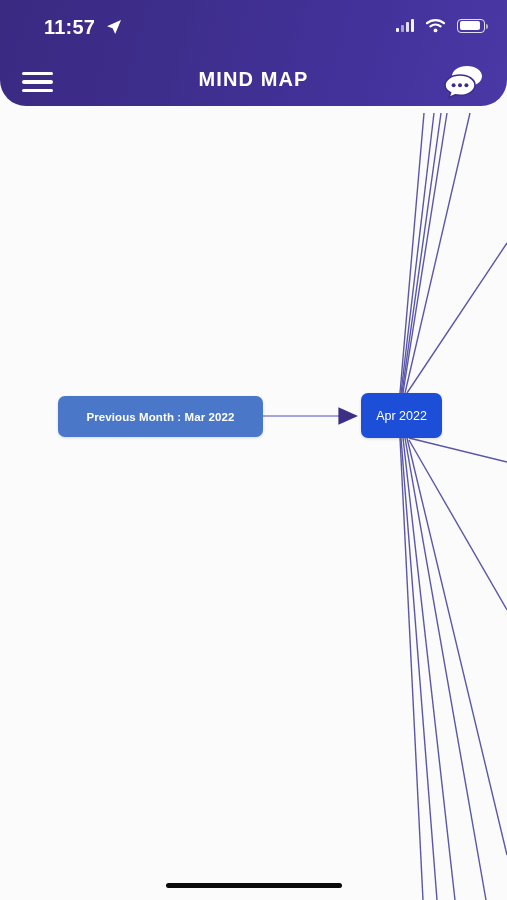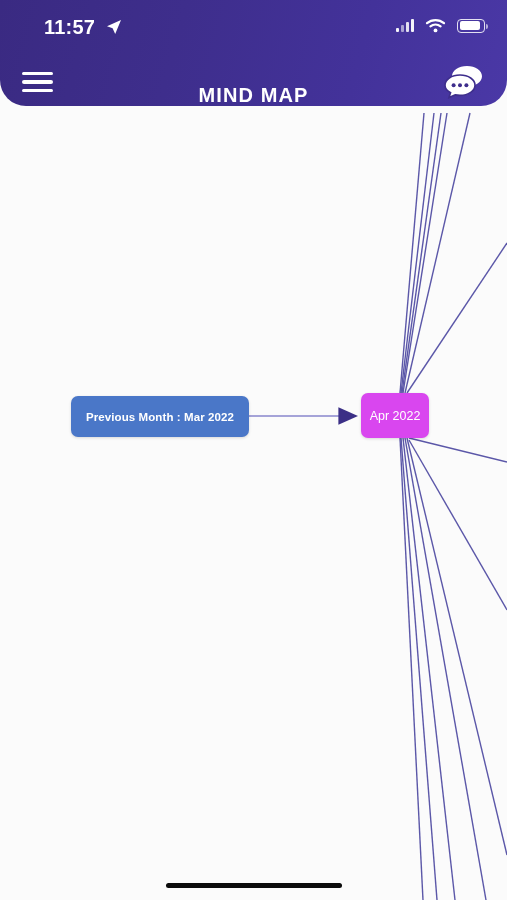--- a/index.html
+++ b/index.html
@@ -111,21 +111,20 @@
     border-radius: 2px;
   }
   #page-title {
     position: absolute;
     left: 0; right: 0; top: 18px;
     text-align: center;
     color: #ffffff;
     font-size: 20px;
     font-weight: bold;
     letter-spacing: 1.1px;
-    margin-top: 16px;
   }
   #chat-button {
     position: absolute;
     right: 20px; top: 12px;
     width: 44px; height: 40px;
     cursor: pointer;
   }
 
   
   #canvas {
@@ -143,31 +142,31 @@
     align-items: center;
     justify-content: center;
     border-radius: 7px;
     color: #ffffff;
     text-align: center;
     z-index: 25;
     cursor: pointer;
     box-shadow: 0 1px 3px rgba(0,0,0,0.14);
   }
   #node-prev-month {
-    left: 71px; top: 396px;
-    width: 178px; height: 41px;
+    left: 58px; top: 396px;
+    width: 205px; height: 41px;
     background: #4a77c8;
     font-size: 11.5px;
     font-weight: bold;
     letter-spacing: 0.1px;
   }
   #node-apr-2022 {
     left: 361px; top: 393px;
-    width: 68px; height: 45px;
-    background: #d946ef;
+    width: 81px; height: 45px;
+    background: #1d4ed8;
     font-size: 12.5px;
     font-weight: normal;
   }
 
   
   #home-indicator {
     position: absolute;
     left: 50%;
     transform: translateX(-50%);
     bottom: 12px;

